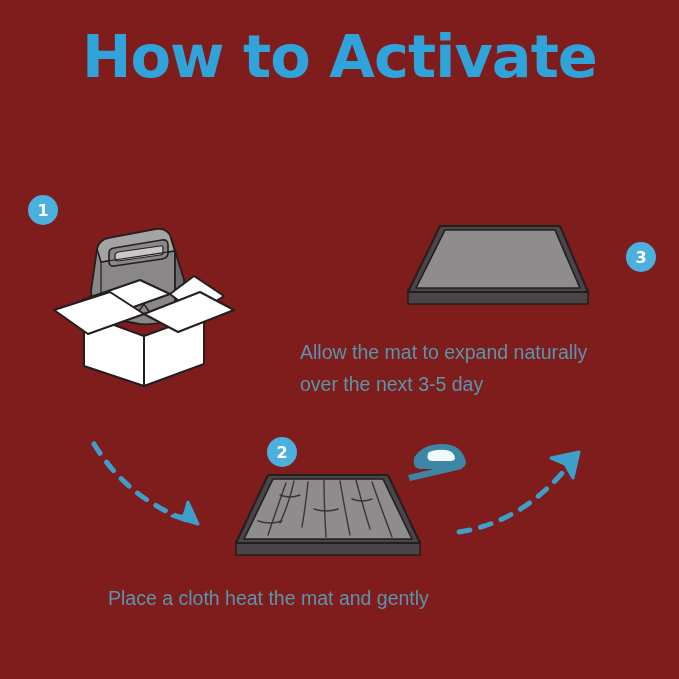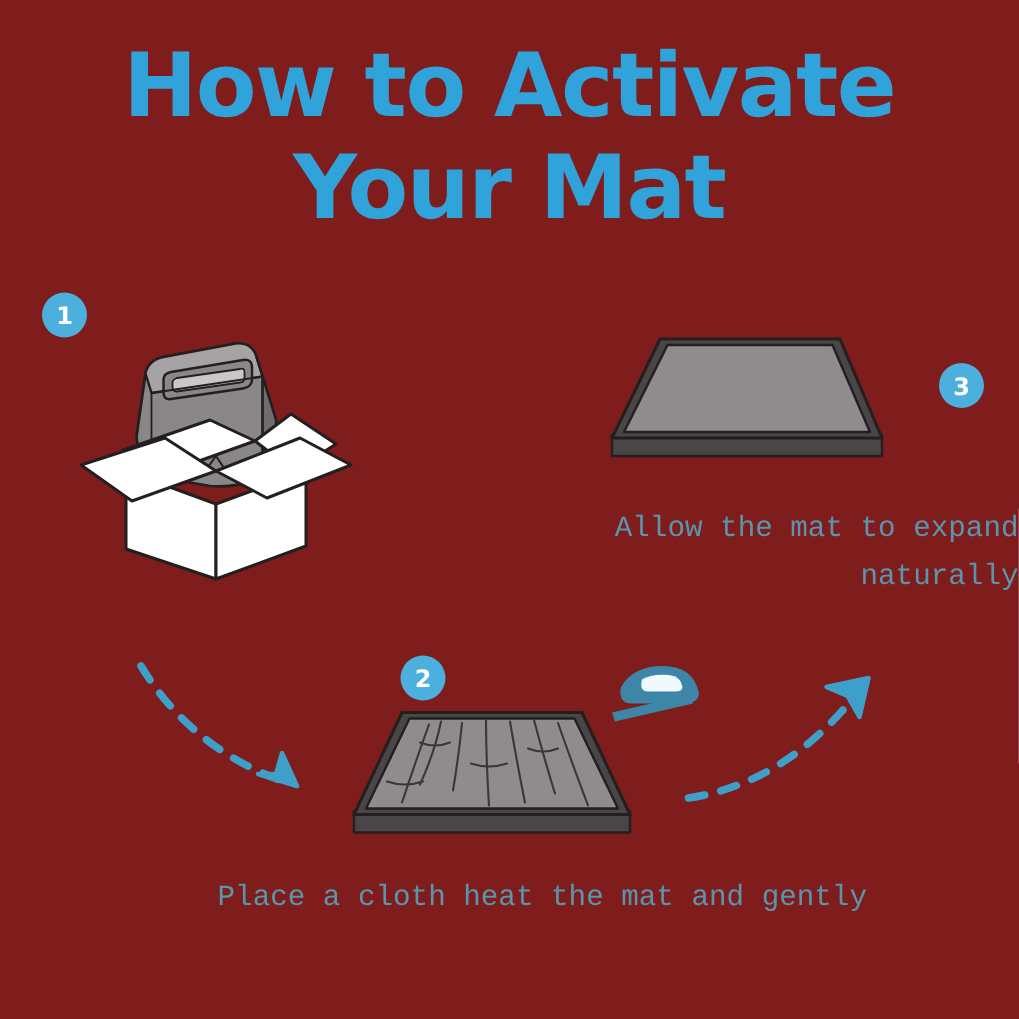--- a/index.html
+++ b/index.html
@@ -60,22 +60,22 @@
   #badge-1 { left: 28px;  top: 195px; }
   #badge-2 { left: 267px; top: 437px; }
   #badge-3 { left: 626px; top: 242px; }
 
   
   .caption {
     position: absolute;
     color: #5b95ad;
     font-size: 19.5px;
     line-height: 32px;
-    text-align: right;
-    font-family: Liberation Mono, monospace;
+    text-align: left;
+    font-family: Liberation Sans, sans-serif;
   }
   #caption-1 {
     left: 0px;
     top: 398px;
     width: 265px;
   }
   #caption-2 {
     left: 108px;
     top: 582px;
     width: 470px;
@@ -98,21 +98,20 @@
   #arrow-1   { left: 88px;  top: 438px; }
   #arrow-2   { left: 455px; top: 438px; }
 </style>
 </head>
 <body>
 
 <div id="canvas">
 
   <div class="title-block">
     <span class="title-line">How to Activate</span>
-    <span class="title-line second">Your Mat</span>
   </div>
 
   <div class="badge" id="badge-1">
     <span>1</span>
   </div>
 
   <svg class="art" id="art-box" width="200" height="170" viewBox="0 0 200 170">
 
     <g>
       <path d="M47 73 L53 31 Q55 22 65 20 L113 11 Q124 10 127 20 L140 62 L140 96 Q118 108 96 106 L50 98 Z" fill="#8a8788" stroke="#231f20" stroke-width="1.8" stroke-linejoin="round"></path>
@@ -179,20 +178,21 @@
   </div>
 
   <svg class="art" id="art-mat3" width="200" height="100" viewBox="0 0 200 100">
     <path d="M10 72 L190 72 L190 86 L10 86 Z" fill="#4a4546" stroke="#231f20" stroke-width="1.6"></path>
     <path d="M42 8 L162 8 L190 74 L10 74 Z" fill="#4a4546" stroke="#231f20" stroke-width="2" stroke-linejoin="round"></path>
     <path d="M47 12 L157 12 L182 70 L18 70 Z" fill="#8f8c8d" stroke="#231f20" stroke-width="1.6" stroke-linejoin="round"></path>
   </svg>
 
   <div class="caption" id="caption-3">
     <span>Allow the mat to expand naturally</span>
+    <span class="l2">over the next 3-5 day</span>
   </div>
 
   <svg id="arrow-1" class="art" width="135" height="105" viewBox="0 0 135 105">
     <path d="M6 6 Q40 62 104 84" fill="none" stroke="#3f9fcb" stroke-width="5" stroke-linecap="round" stroke-dasharray="11 11"></path>
     <path d="M84 78 L110 86 L100 64 L96 78 Z" fill="#3f9fcb" stroke="#3f9fcb" stroke-width="3" stroke-linejoin="round"></path>
   </svg>
 
   <svg id="arrow-2" class="art" width="145" height="105" viewBox="0 0 145 105">
     <path d="M4 94 Q70 84 118 22" fill="none" stroke="#3f9fcb" stroke-width="5" stroke-linecap="round" stroke-dasharray="11 11"></path>
     <path d="M96 20 L124 14 L118 40 L110 26 Z" fill="#3f9fcb" stroke="#3f9fcb" stroke-width="3" stroke-linejoin="round"></path>

